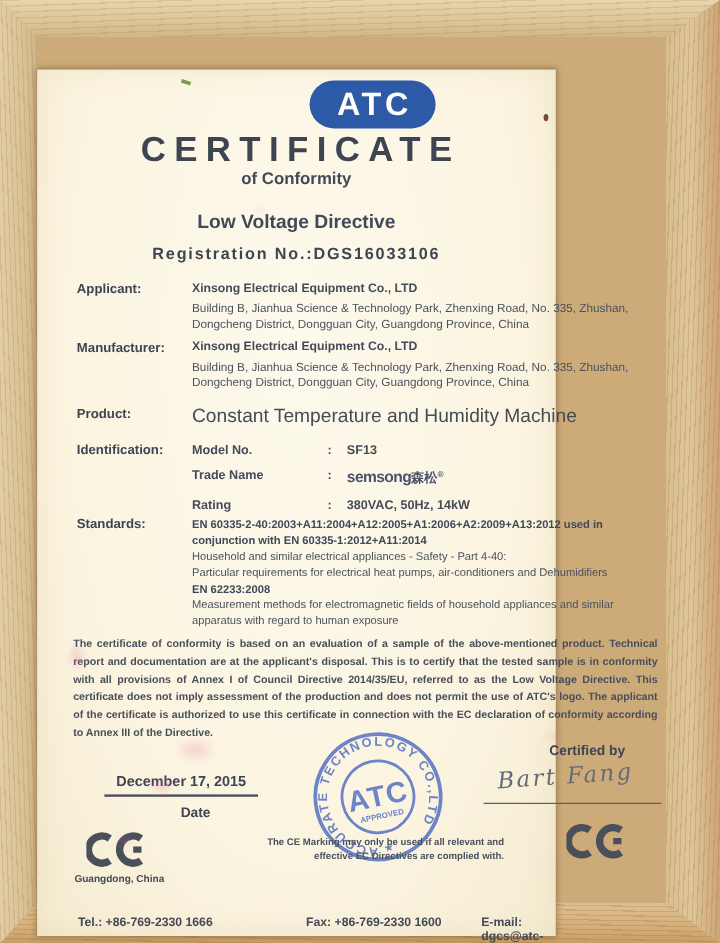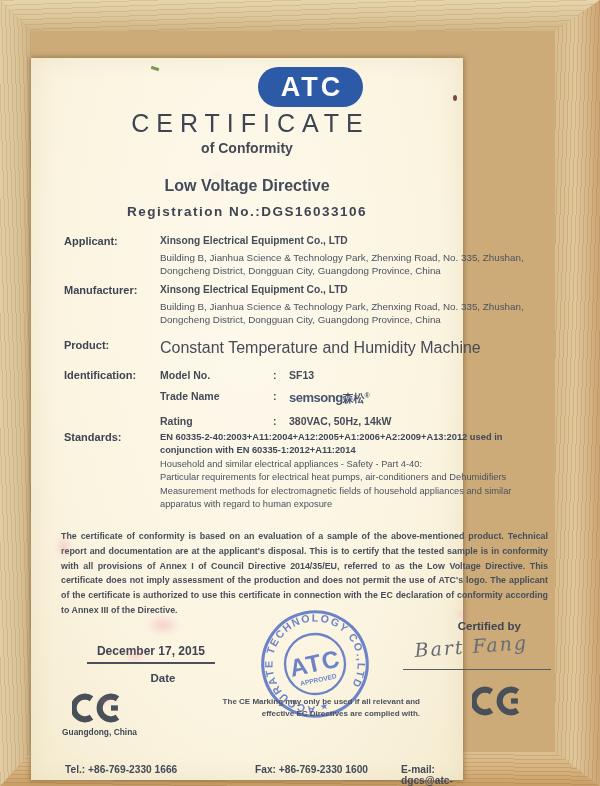--- a/index.html
+++ b/index.html
@@ -56,21 +56,21 @@
   .b { font-weight: bold; }
 
   
   .logo-pill {
     left: 227px; top: 9px; width: 105px; height: 40px;
     background: #2d5aa6; border-radius: 20px;
     display: flex; align-items: center; justify-content: center;
     color: #fdfdfa; font-weight: bold; font-size: 27px; letter-spacing: 3px;
     text-indent: 3px;
   }
-  .cert-title { top: 51px; font-size: 25px; font-weight: normal; letter-spacing: 7px; text-indent: 7px; color: #3e4552; }
+  .cert-title { top: 51px; font-size: 29px; font-weight: bold; letter-spacing: 7px; text-indent: 7px; color: #3e4552; }
   .sub1 { top: 82px;  font-size: 14px;   font-weight: bold; color: #424957; }
   .dir1 { top: 101px; font-size: 13px;   font-weight: bold; color: #424957; }
   .dir2 { top: 119px; font-size: 16px;   font-weight: bold; color: #424957; }
   .regn { top: 146px; font-size: 13.5px; font-weight: bold; letter-spacing: 1.5px; color: #3e4552; }
 
   
   .row { position: absolute; left: 33px; width: 483px; display: flex; align-items: flex-start; }
   .row-label { flex: 0 0 96px; font-size: 11px; font-weight: bold; color: #3e4552; }
   .row-value { flex: 1; }
   .company { font-size: 10.2px; font-weight: bold; }
@@ -176,20 +176,21 @@
         </div>
       </div>
     </div>
 
     <div class="row" style="top:373px">
       <div class="row-label">Standards:</div>
       <div class="row-value std-lines">
         <div class="b">EN 60335-2-40:2003+A11:2004+A12:2005+A1:2006+A2:2009+A13:2012 used in conjunction with EN 60335-1:2012+A11:2014</div>
         <div>Household and similar electrical appliances - Safety - Part 4-40:</div>
         <div>Particular requirements for electrical heat pumps, air-conditioners and Dehumidifiers</div>
+        <div class="b">EN 62233:2008</div>
         <div>Measurement methods for electromagnetic fields of household appliances and similar apparatus with regard to human exposure</div>
       </div>
     </div>
 
     <div class="abs statement">The certificate of conformity is based on an evaluation of a sample of the above-mentioned product. Technical report and documentation are at the applicant's disposal. This is to certify that the tested sample is in conformity with all provisions of Annex I of Council Directive 2014/35/EU, referred to as the Low Voltage Directive. This certificate does not imply assessment of the production and does not permit the use of ATC's logo. The applicant of the certificate is authorized to use this certificate in connection with the EC declaration of conformity according to Annex III of the Directive.</div>
 
     <div class="abs certified-by">Certified by</div>
     <div class="abs signature-box">
       <svg width="148" height="40" viewBox="0 0 148 40">
         <text x="12" y="27" transform="rotate(-4 12 27)" font-family="DejaVu Serif, serif" font-style="italic" font-size="19" letter-spacing="2" fill="#646b78">Bart Fang</text>

